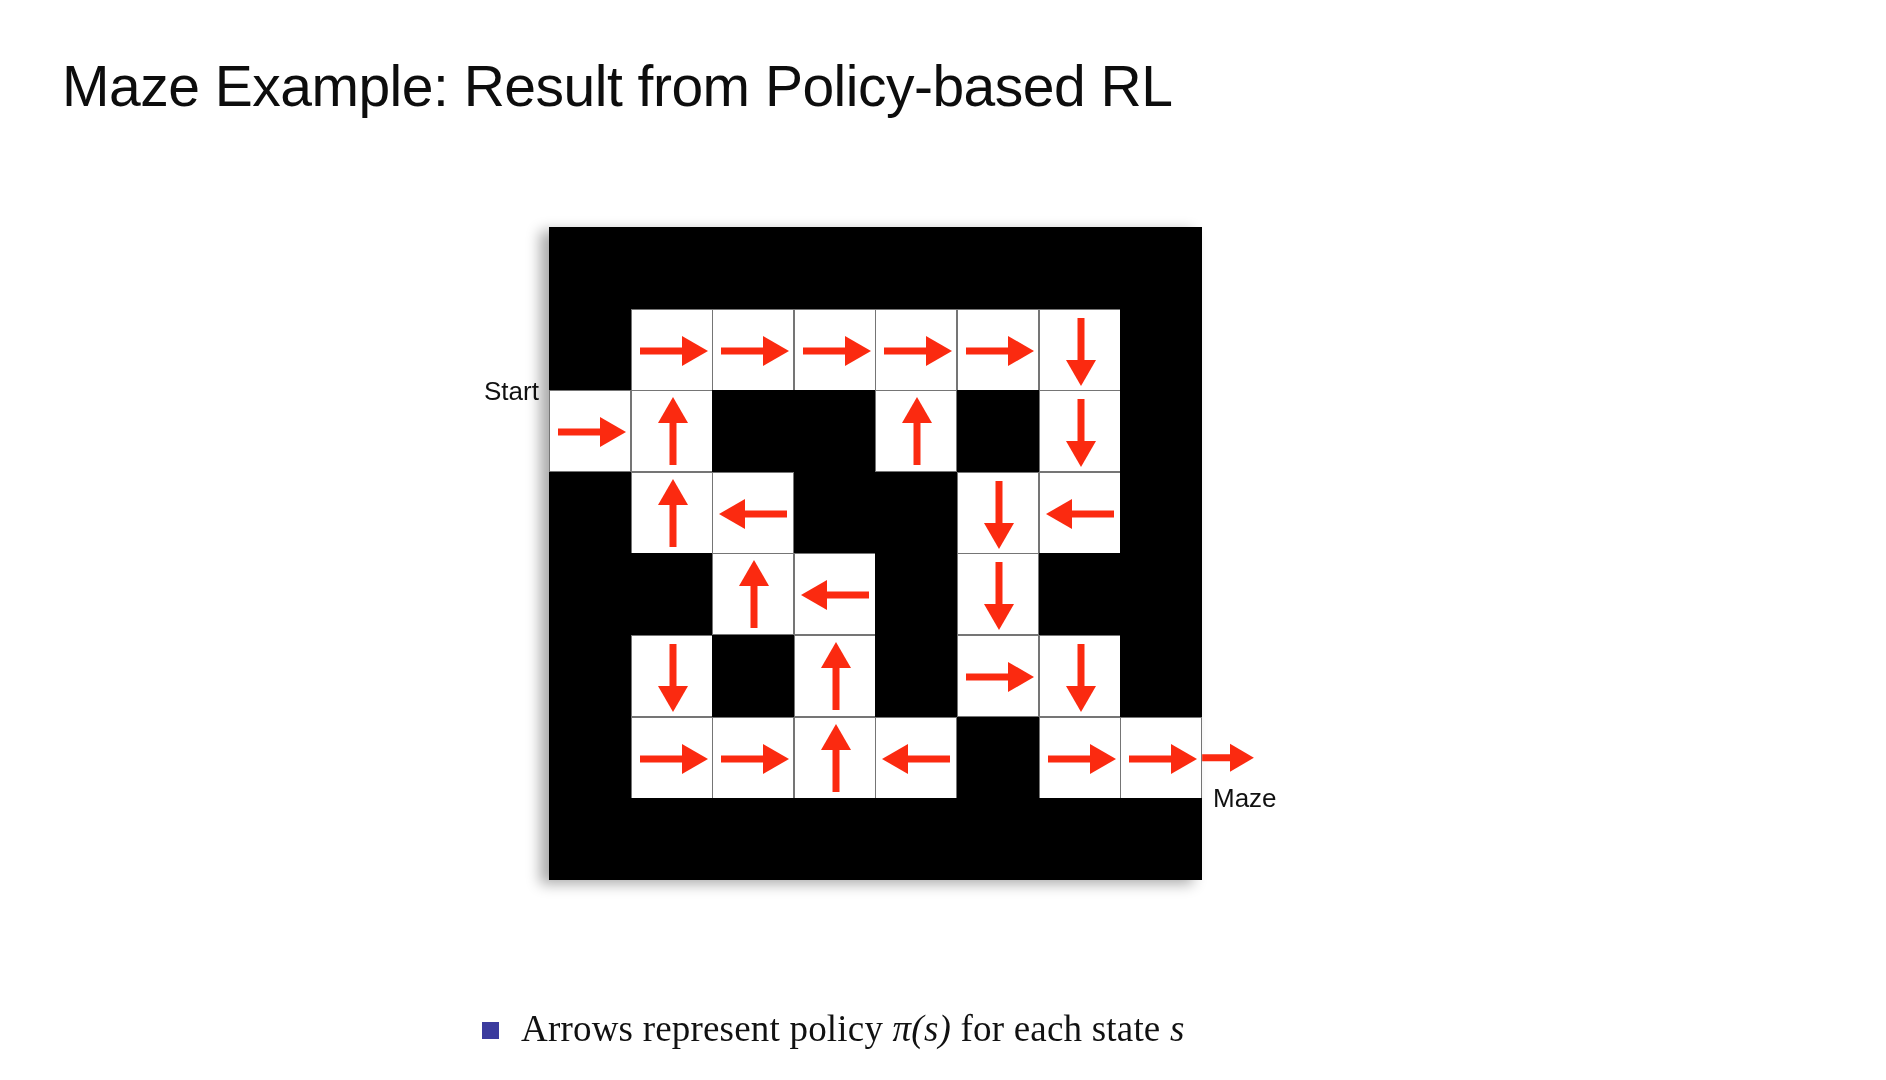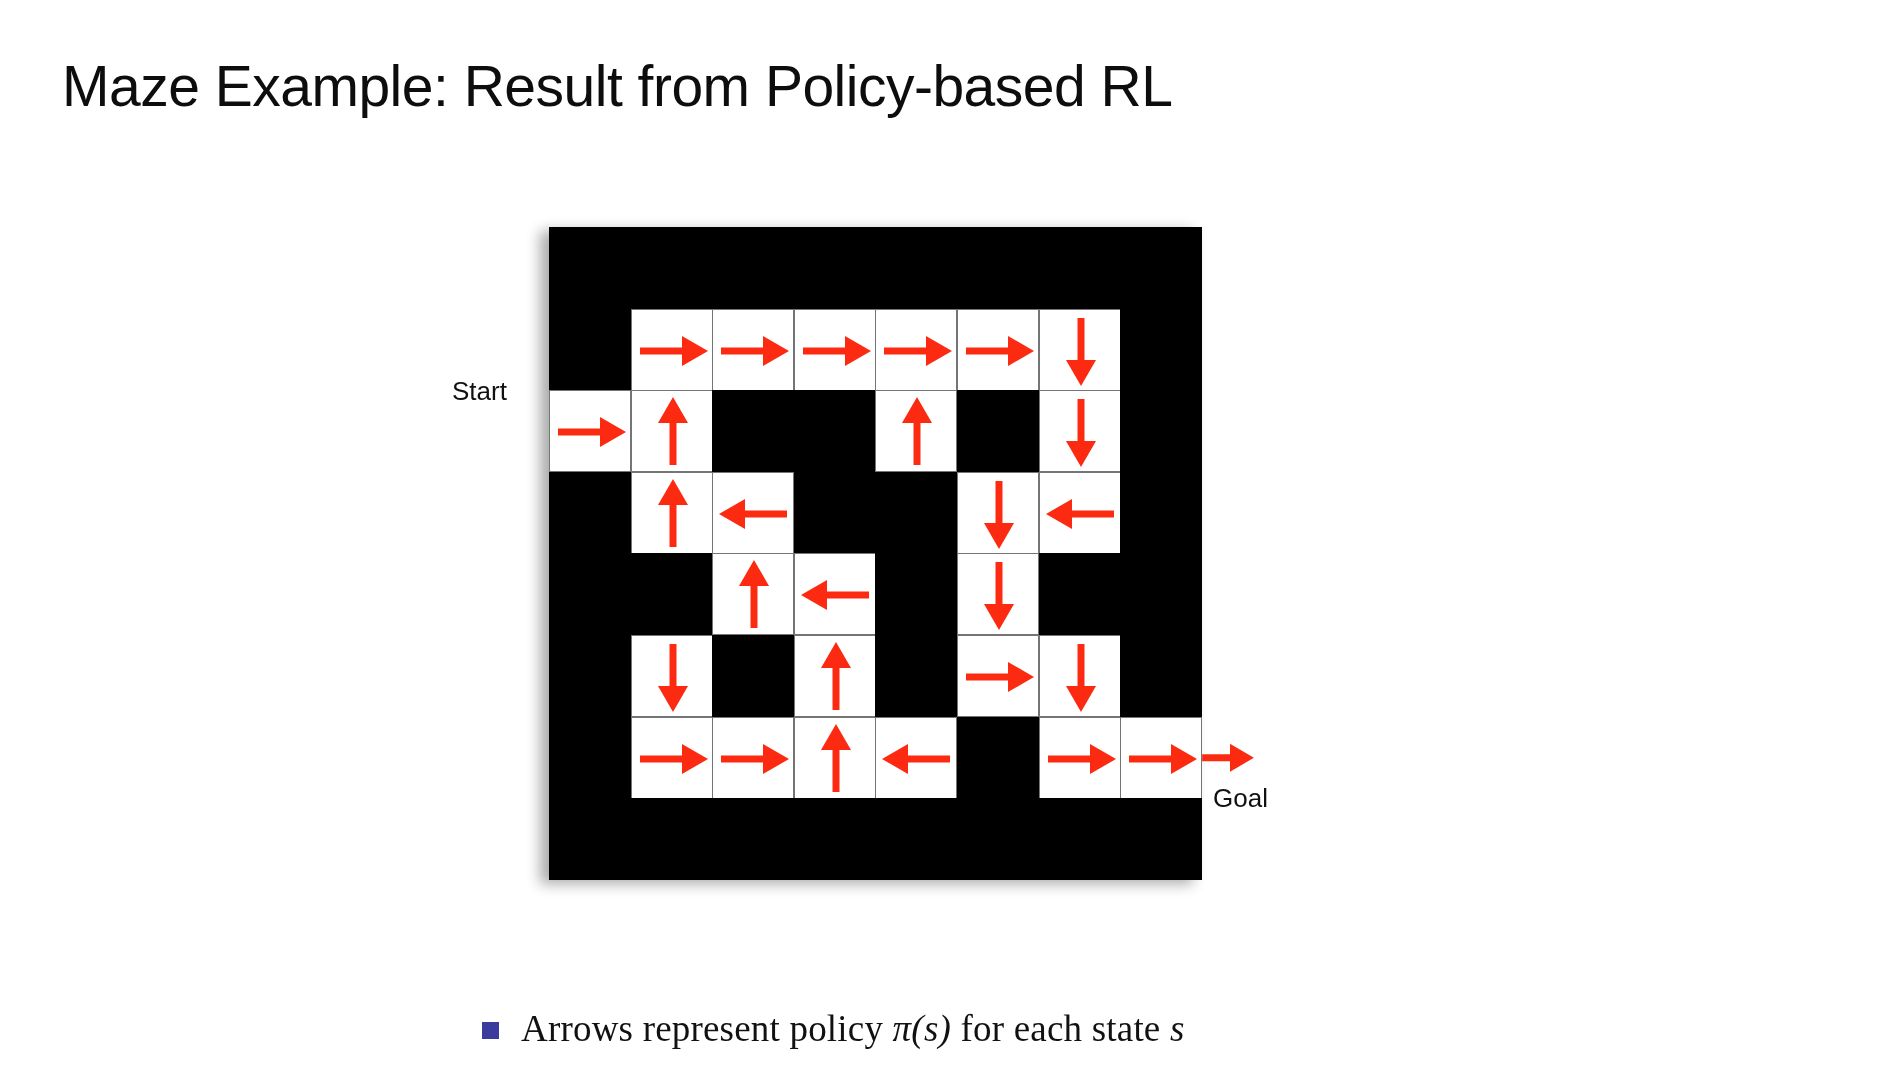--- a/index.html
+++ b/index.html
@@ -76,21 +76,21 @@
 
   
   .edge-label {
     position: absolute;
     font-family: "Liberation Sans", sans-serif;
     font-size: 26px;
     font-weight: 400;
     color: #111111;
     white-space: nowrap;
   }
-  #start-label { left: 452px; top: 176px; }
+  #start-label { left: 484px; top: 176px; }
   #goal-label  { left: 1213px; top: 583px; }
 
   
   #start-stub {
     position: absolute;
     left: 549px;
     top: 200px;
     width: 84px;
     height: 84px;
   }
@@ -125,21 +125,21 @@
 </style>
 </head>
 <body>
 
 <div id="slide-title">Maze Example: Result from Policy-based RL</div>
 
 <div id="figure">
 
   <span class="edge-label" id="start-label">Start</span>
 
-  <span class="edge-label" id="goal-label">Goal</span>
+  <span class="edge-label" id="goal-label">Maze</span>
 
   <div id="maze-board">
     <div id="maze-grid">
         <div class="cell wall" style="left: 0px; top: 0px;"></div>
         <div class="cell wall" style="left: 81.6px; top: 0px;"></div>
         <div class="cell wall" style="left: 163.2px; top: 0px;"></div>
         <div class="cell wall" style="left: 244.8px; top: 0px;"></div>
         <div class="cell wall" style="left: 326.4px; top: 0px;"></div>
         <div class="cell wall" style="left: 408px; top: 0px;"></div>
         <div class="cell wall" style="left: 489.6px; top: 0px;"></div>

